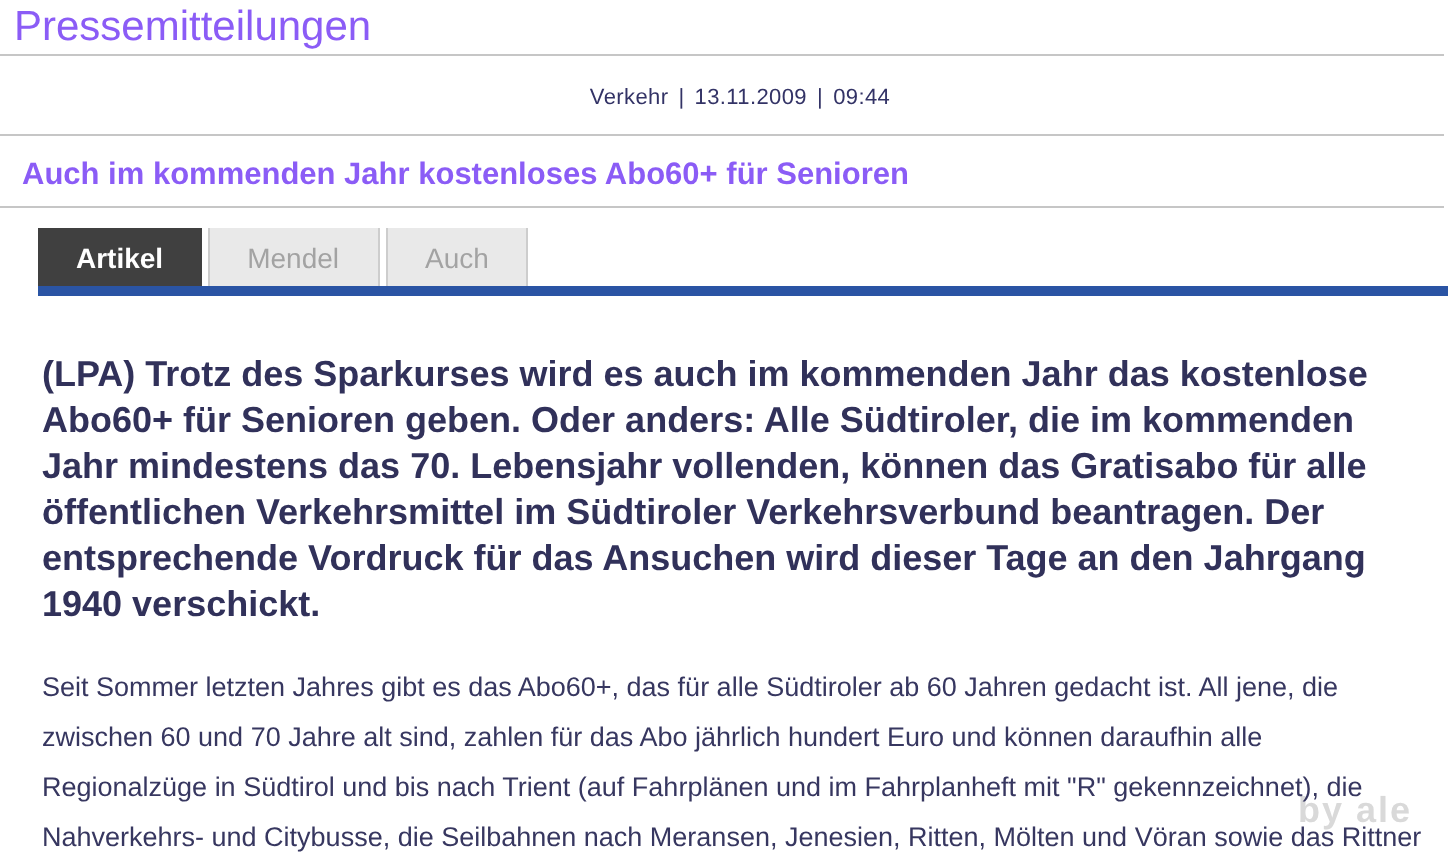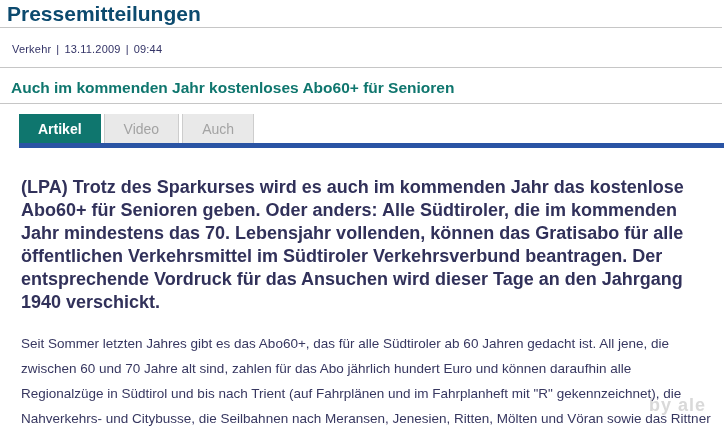--- a/index.html
+++ b/index.html
@@ -10,66 +10,67 @@
     position: relative;
     overflow: hidden;
     font-family: "Liberation Sans", "DejaVu Sans", sans-serif;
   }
   .page { position: relative; width: 728px; height: 430px; z-index: 1; }
 
   .page-title {
     margin: 3px 0 0 7px;
     font-size: 21px;
     line-height: 22px;
-    font-weight: 700;
-    color: #0c4a6e;
+    font-weight: 400;
+    color: #8b5cf6;
   }
   .rule {
     border: 0;
     border-top: 1px solid #c6c6c6;
     margin: 0 6px 0 0;
   }
   .rule-title { margin-top: 2px; }
 
   .meta-line {
     margin: 15px 0 0 12px;
     font-size: 11px;
     color: #333366;
     letter-spacing: 0.2px;
+    text-align: center;
   }
   .meta-line .sep { margin: 0 5px; color: #333366; }
   .rule-meta { margin-top: 12px; }
 
   .headline {
     margin: 11px 10px 0 11px;
     font-size: 15.5px;
     line-height: 18px;
     font-weight: bold;
-    color: #0f766e;
+    color: #8b5cf6;
   }
   .rule-headline { margin-top: 6px; }
 
   .tabs {
     display: flex;
     align-items: flex-end;
     margin: 10px 0 0 19px;
     height: 29px;
   }
   .tab {
     height: 29px;
     display: flex;
     align-items: center;
     justify-content: center;
     padding: 0 19px;
     font-size: 14px;
     cursor: pointer;
     user-select: none;
   }
   .tab.active {
-    background: #0f766e;
+    background: #404040;
     color: #ffffff;
     font-weight: bold;
     border: 0;
   }
   .tab.inactive {
     background: #e9e9e9;
     color: #a3a3a3;
     border-left: 1px solid #cdcdcd;
     border-right: 1px solid #cdcdcd;
     margin-left: 3px;
@@ -123,21 +124,21 @@
   <div class="meta-line">
     <span>Verkehr</span><span class="sep">|</span><span>13.11.2009</span><span class="sep">|</span><span>09:44</span>
   </div>
   <hr class="rule rule-meta">
 
   <h2 class="headline">Auch im kommenden Jahr kostenloses Abo60+ für Senioren</h2>
   <hr class="rule rule-headline">
 
   <div class="tabs">
     <div class="tab active">Artikel</div>
-    <div class="tab inactive">Video</div>
+    <div class="tab inactive">Mendel</div>
     <div class="tab inactive">Auch</div>
   </div>
   <div class="tab-bar"></div>
 
   <div class="content">
     <p class="lead-paragraph">(LPA) Trotz des Sparkurses wird es auch im kommenden Jahr das kostenlose Abo60+ für Senioren geben. Oder anders: Alle Südtiroler, die im kommenden Jahr mindestens das 70. Lebensjahr vollenden, können das Gratisabo für alle öffentlichen Verkehrsmittel im Südtiroler Verkehrsverbund beantragen. Der entsprechende Vordruck für das Ansuchen wird dieser Tage an den Jahrgang 1940 verschickt.</p>
     <p class="body-paragraph">Seit Sommer letzten Jahres gibt es das Abo60+, das für alle Südtiroler ab 60 Jahren gedacht ist. All jene, die zwischen 60 und 70 Jahre alt sind, zahlen für das Abo jährlich hundert Euro und können daraufhin alle Regionalzüge in Südtirol und bis nach Trient (auf Fahrplänen und im Fahrplanheft mit "R" gekennzeichnet), die Nahverkehrs- und Citybusse, die Seilbahnen nach Meransen, Jenesien, Ritten, Mölten und Vöran sowie das Rittner Bahnl und die Standseilbahn auf die Mendel kostenlos nutzen. Für alle Über-70-Jährigen ist das Abo60+ sogar gratis.</p>
   </div>
 
   <div class="watermark">by ale</div>

